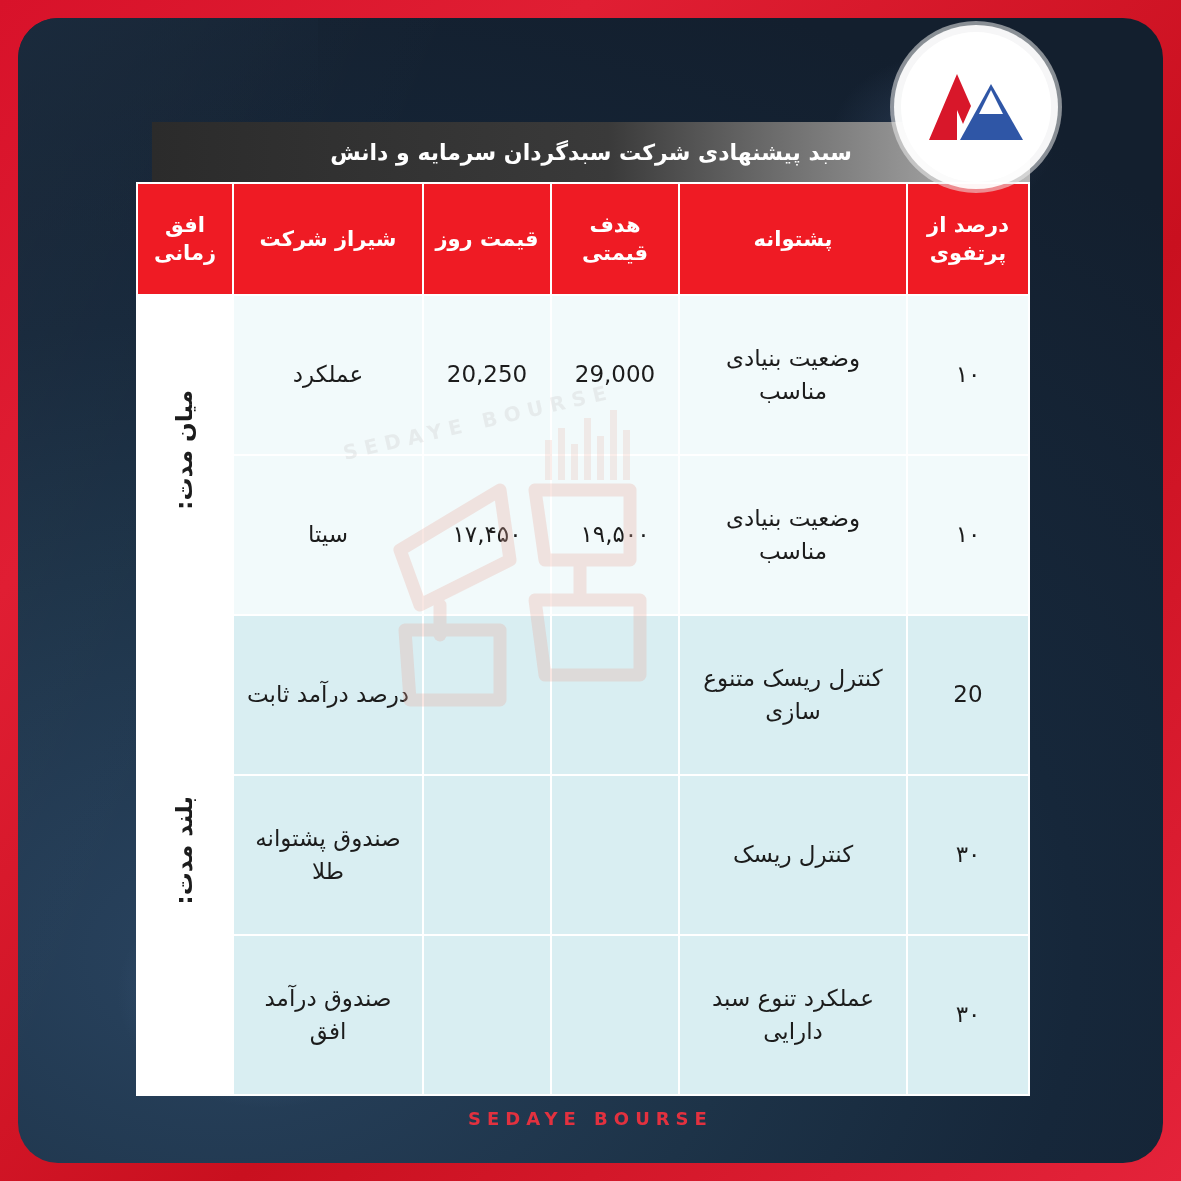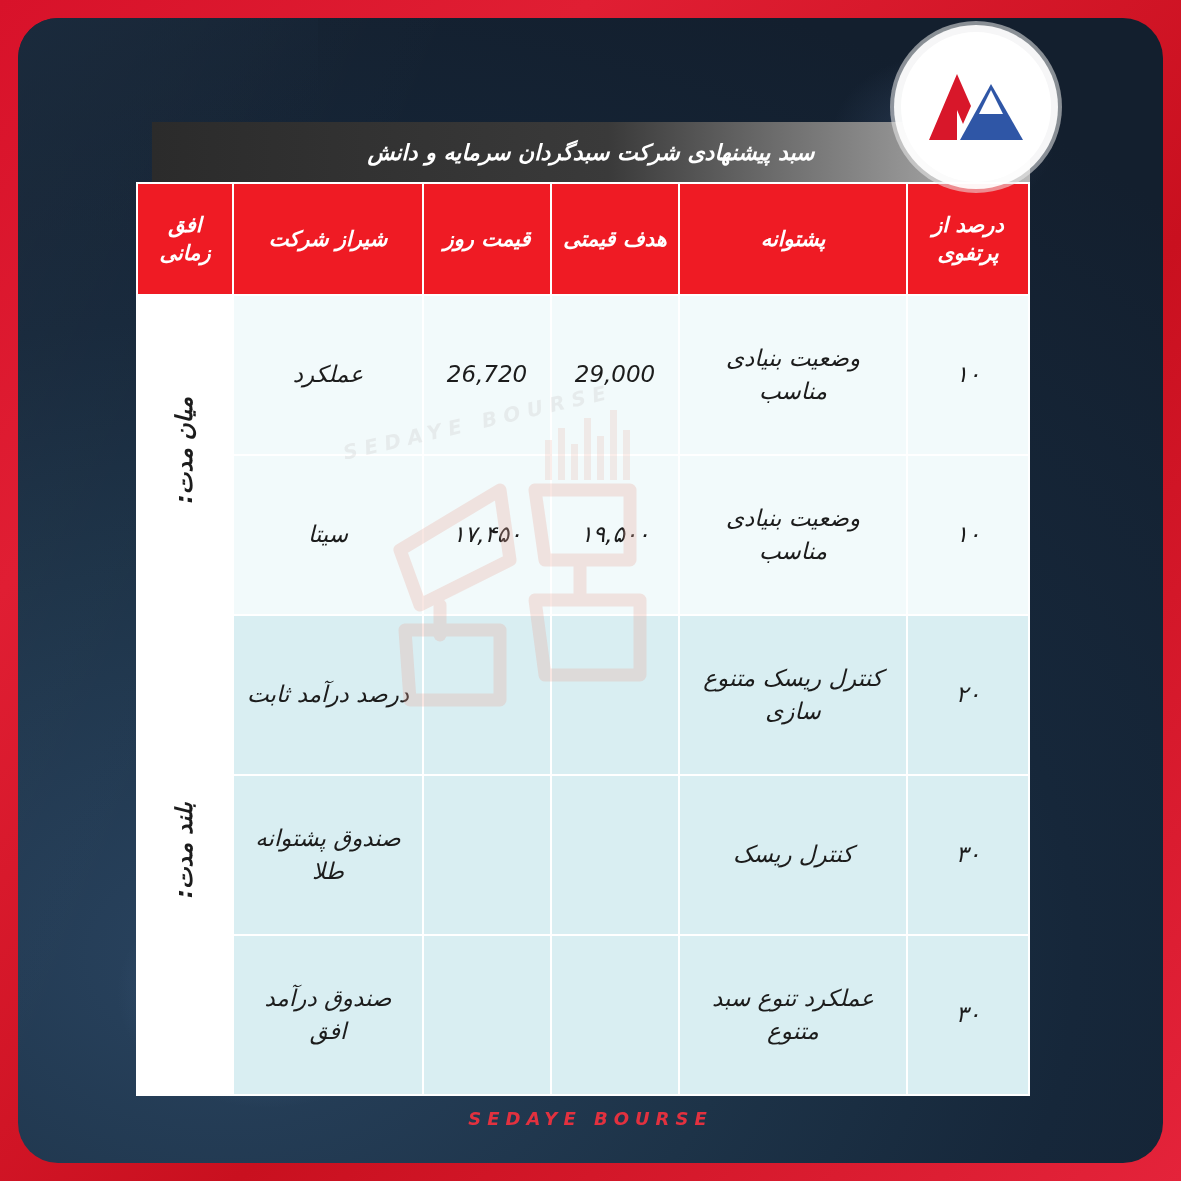--- a/index.html
+++ b/index.html
@@ -14,21 +14,20 @@
     overflow: hidden;
   }
 
   
   #poster {
     position: relative;
     width: 1181px;
     height: 1181px;
     background: #ffffff;
     overflow: hidden;
-    font-style: italic;
   }
 
   
   #red-band {
     position: absolute;
     inset: 0;
     background: linear-gradient(135deg, #d8122a 0%, #e01e33 25%, #c9101f 60%, #e4233a 100%);
   }
 
   
@@ -278,54 +277,54 @@
           <th>شیراز شرکت</th>
           <th class="horizon-head">افق زمانی</th>
         </tr>
       </thead>
       <tbody>
 
         <tr class="band-light">
           <td class="num">۱۰</td>
           <td>وضعیت بنیادی مناسب</td>
           <td class="num">29,000</td>
-          <td class="num">26,720</td>
+          <td class="num">20,250</td>
           <td>عملکرد</td>
           <td class="horizon-cell" rowspan="2">
             <span class="vtext">میان مدت:</span>
           </td>
         </tr>
         <tr class="band-light">
           <td class="num">۱۰</td>
           <td>وضعیت بنیادی مناسب</td>
           <td class="num">۱۹,۵۰۰</td>
           <td class="num">۱۷,۴۵۰</td>
           <td>سیتا</td>
         </tr>
 
         <tr class="band-tint">
-          <td class="num">۲۰</td>
+          <td class="num">20</td>
           <td>کنترل ریسک متنوع سازی</td>
           <td class="num"></td>
           <td class="num"></td>
           <td>درصد درآمد ثابت</td>
           <td class="horizon-cell" rowspan="3">
             <span class="vtext">بلند مدت:</span>
           </td>
         </tr>
         <tr class="band-tint">
           <td class="num">۳۰</td>
           <td>کنترل ریسک</td>
           <td class="num"></td>
           <td class="num"></td>
           <td>صندوق پشتوانه طلا</td>
         </tr>
         <tr class="band-tint">
           <td class="num">۳۰</td>
-          <td>عملکرد تنوع سبد متنوع</td>
+          <td>عملکرد تنوع سبد دارایی</td>
           <td class="num"></td>
           <td class="num"></td>
           <td>صندوق درآمد افق</td>
         </tr>
 
       </tbody>
     </table>
   </div>
 
   <div id="watermark">

